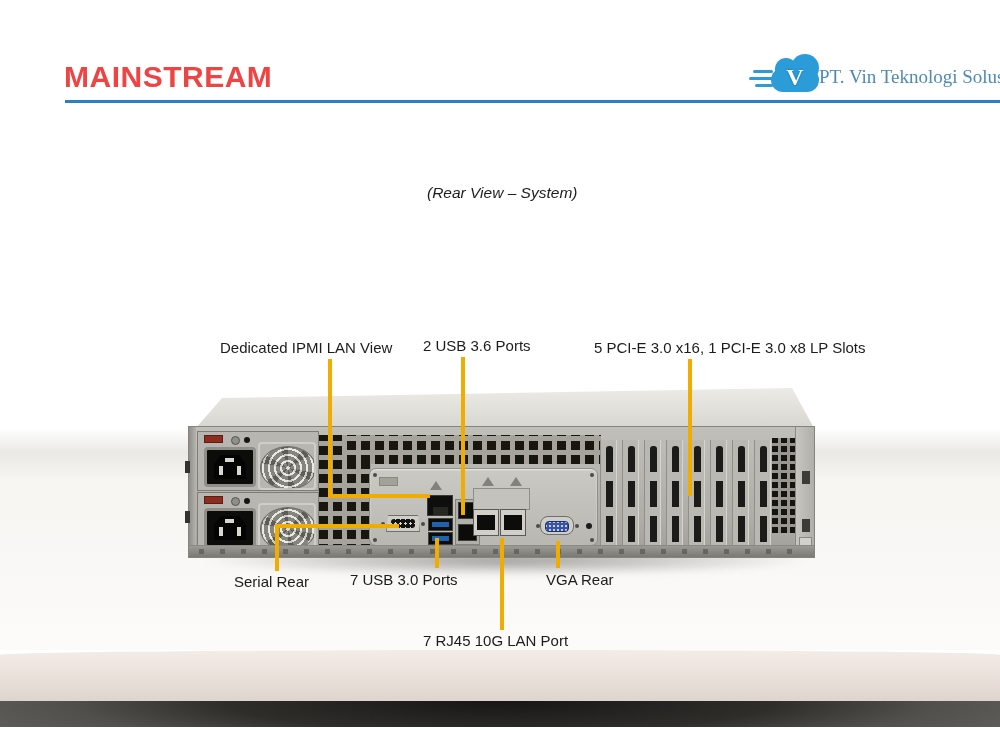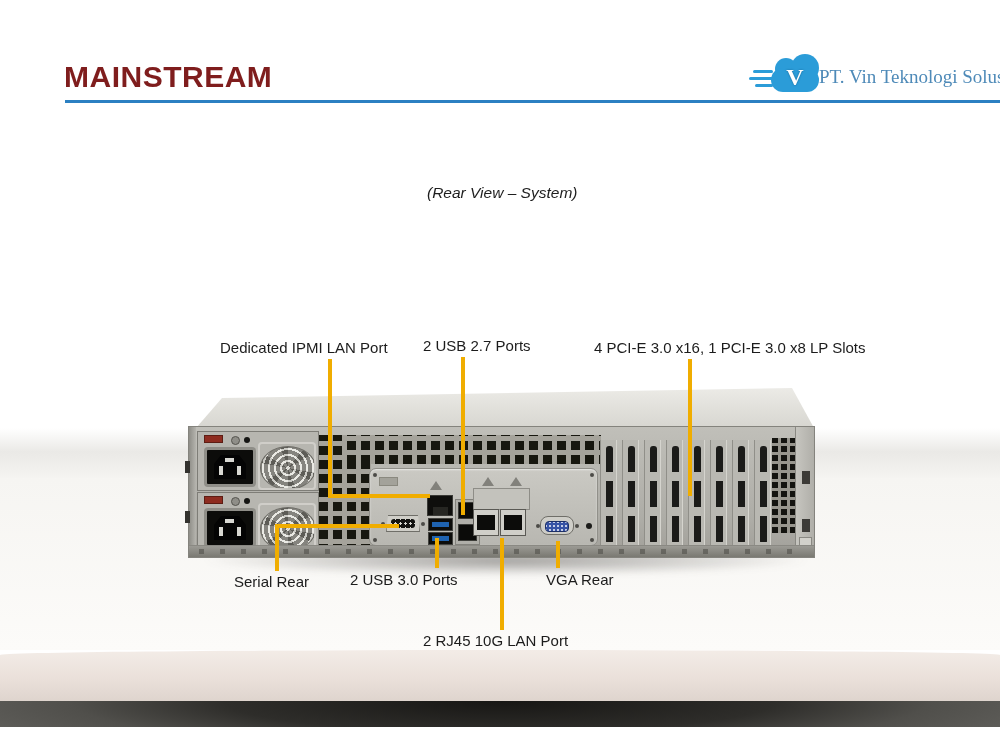--- a/index.html
+++ b/index.html
@@ -1,21 +1,21 @@
 <!DOCTYPE html>
 <html><head>
 <meta charset="utf-8">
 <style>
   html,body{margin:0;padding:0;background:#ffffff;}
   .slide{position:relative;width:1000px;height:750px;background:#ffffff;overflow:hidden;
          font-family:"Liberation Sans",sans-serif;}
 
   
   .title{position:absolute;left:64px;top:60px;font-size:30px;font-weight:700;
-         letter-spacing:0.5px;color:#7f1d1d;}
+         letter-spacing:0.5px;color:#ef4444;}
   .title-rule{position:absolute;left:65px;top:100px;width:935px;height:3px;background:#2b80c2;}
   .logo{position:absolute;left:753px;top:56px;width:245px;height:44px;}
   .logo-cloud{position:absolute;left:12px;top:2px;width:56px;height:38px;}
   .cloud-body{position:absolute;left:6px;top:10px;width:48px;height:24px;background:#2b9cd8;border-radius:12px;}
   .cloud-bump1{position:absolute;left:10px;top:0px;width:22px;height:22px;background:#2b9cd8;border-radius:50%;}
   .cloud-bump2{position:absolute;left:26px;top:-4px;width:28px;height:28px;background:#2b9cd8;border-radius:50%;}
   .speed-line{position:absolute;height:3px;background:#2b9cd8;border-radius:2px;}
   .sl1{left:-12px;top:12px;width:20px;}
   .sl2{left:-16px;top:19px;width:26px;}
   .sl3{left:-10px;top:26px;width:18px;}
@@ -302,21 +302,21 @@
   <div class="lead" style="left:328px;top:359px;width:4px;height:139px;"></div>
   <div class="lead" style="left:328px;top:494px;width:102px;height:4px;"></div>
   <div class="lead" style="left:461px;top:357px;width:4px;height:158px;"></div>
   <div class="lead" style="left:688px;top:359px;width:4px;height:137px;"></div>
   <div class="lead" style="left:275px;top:524px;width:124px;height:4px;"></div>
   <div class="lead" style="left:275px;top:524px;width:4px;height:47px;"></div>
   <div class="lead" style="left:435px;top:538px;width:4px;height:30px;"></div>
   <div class="lead" style="left:556px;top:541px;width:4px;height:27px;"></div>
   <div class="lead" style="left:500px;top:538px;width:4px;height:92px;"></div>
 
-  <div class="callout-label" style="left:220px;top:339px;">Dedicated IPMI  LAN Port</div>
-  <div class="callout-label" style="left:423px;top:337px;">2 USB 2.7 Ports</div>
-  <div class="callout-label" style="left:594px;top:339px;">4 PCI-E 3.0 x16,  1 PCI-E 3.0 x8 LP Slots</div>
+  <div class="callout-label" style="left:220px;top:339px;">Dedicated IPMI  LAN View</div>
+  <div class="callout-label" style="left:423px;top:337px;">2 USB 3.6 Ports</div>
+  <div class="callout-label" style="left:594px;top:339px;">5 PCI-E 3.0 x16,  1 PCI-E 3.0 x8 LP Slots</div>
   <div class="callout-label" style="left:234px;top:573px;">Serial Rear</div>
-  <div class="callout-label" style="left:350px;top:571px;">2 USB 3.0 Ports</div>
+  <div class="callout-label" style="left:350px;top:571px;">7 USB 3.0 Ports</div>
   <div class="callout-label" style="left:546px;top:571px;">VGA Rear</div>
-  <div class="callout-label" style="left:423px;top:632px;">2 RJ45 10G LAN Port</div>
+  <div class="callout-label" style="left:423px;top:632px;">7 RJ45 10G LAN Port</div>
 
 </div>
 
 </body></html>

